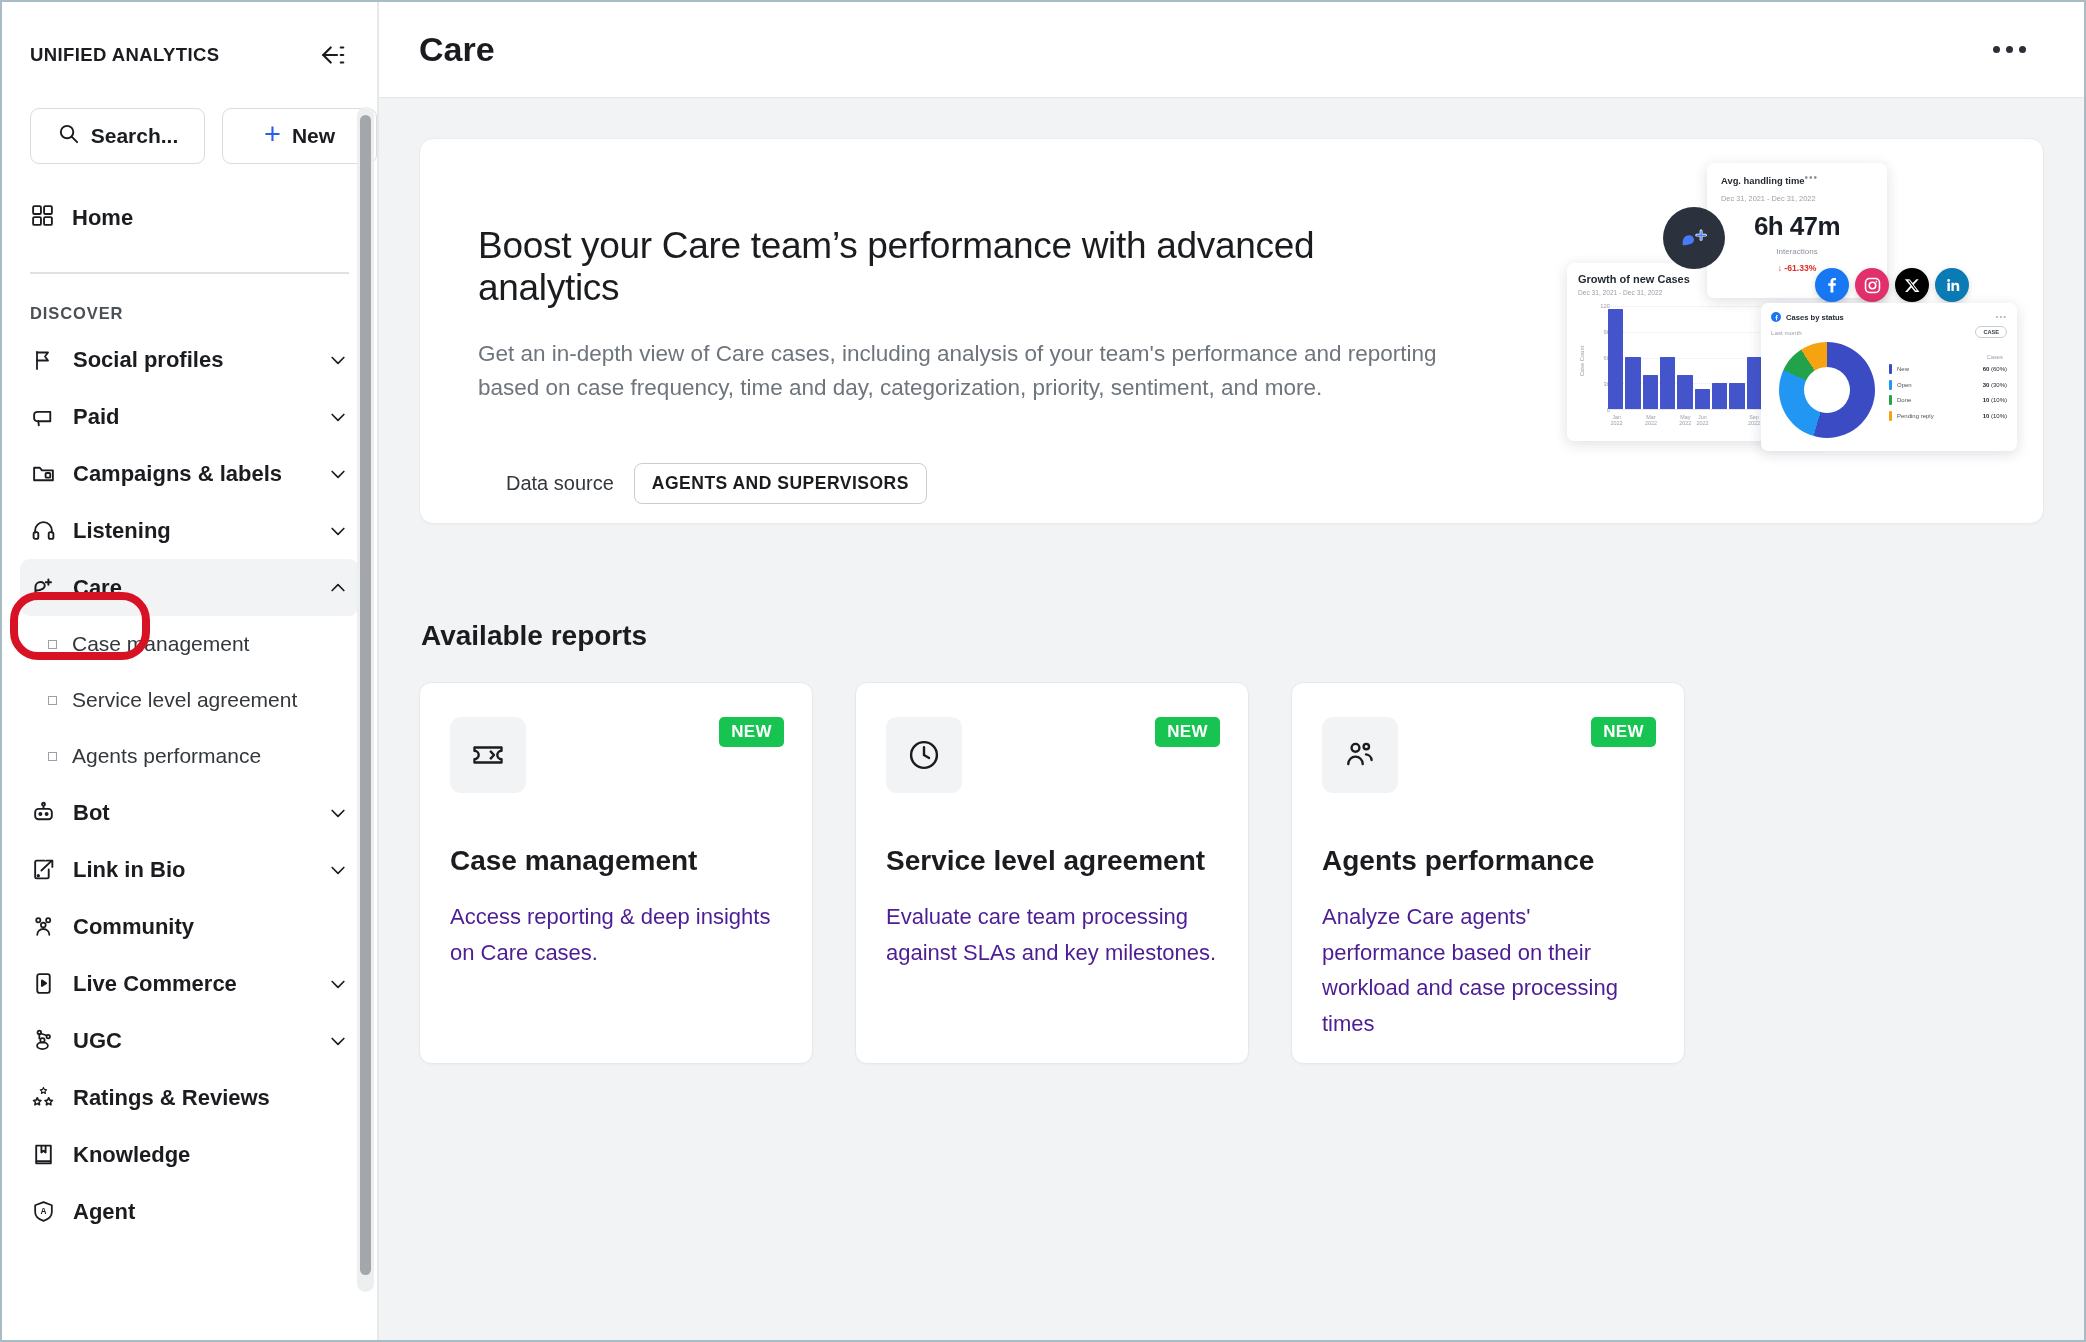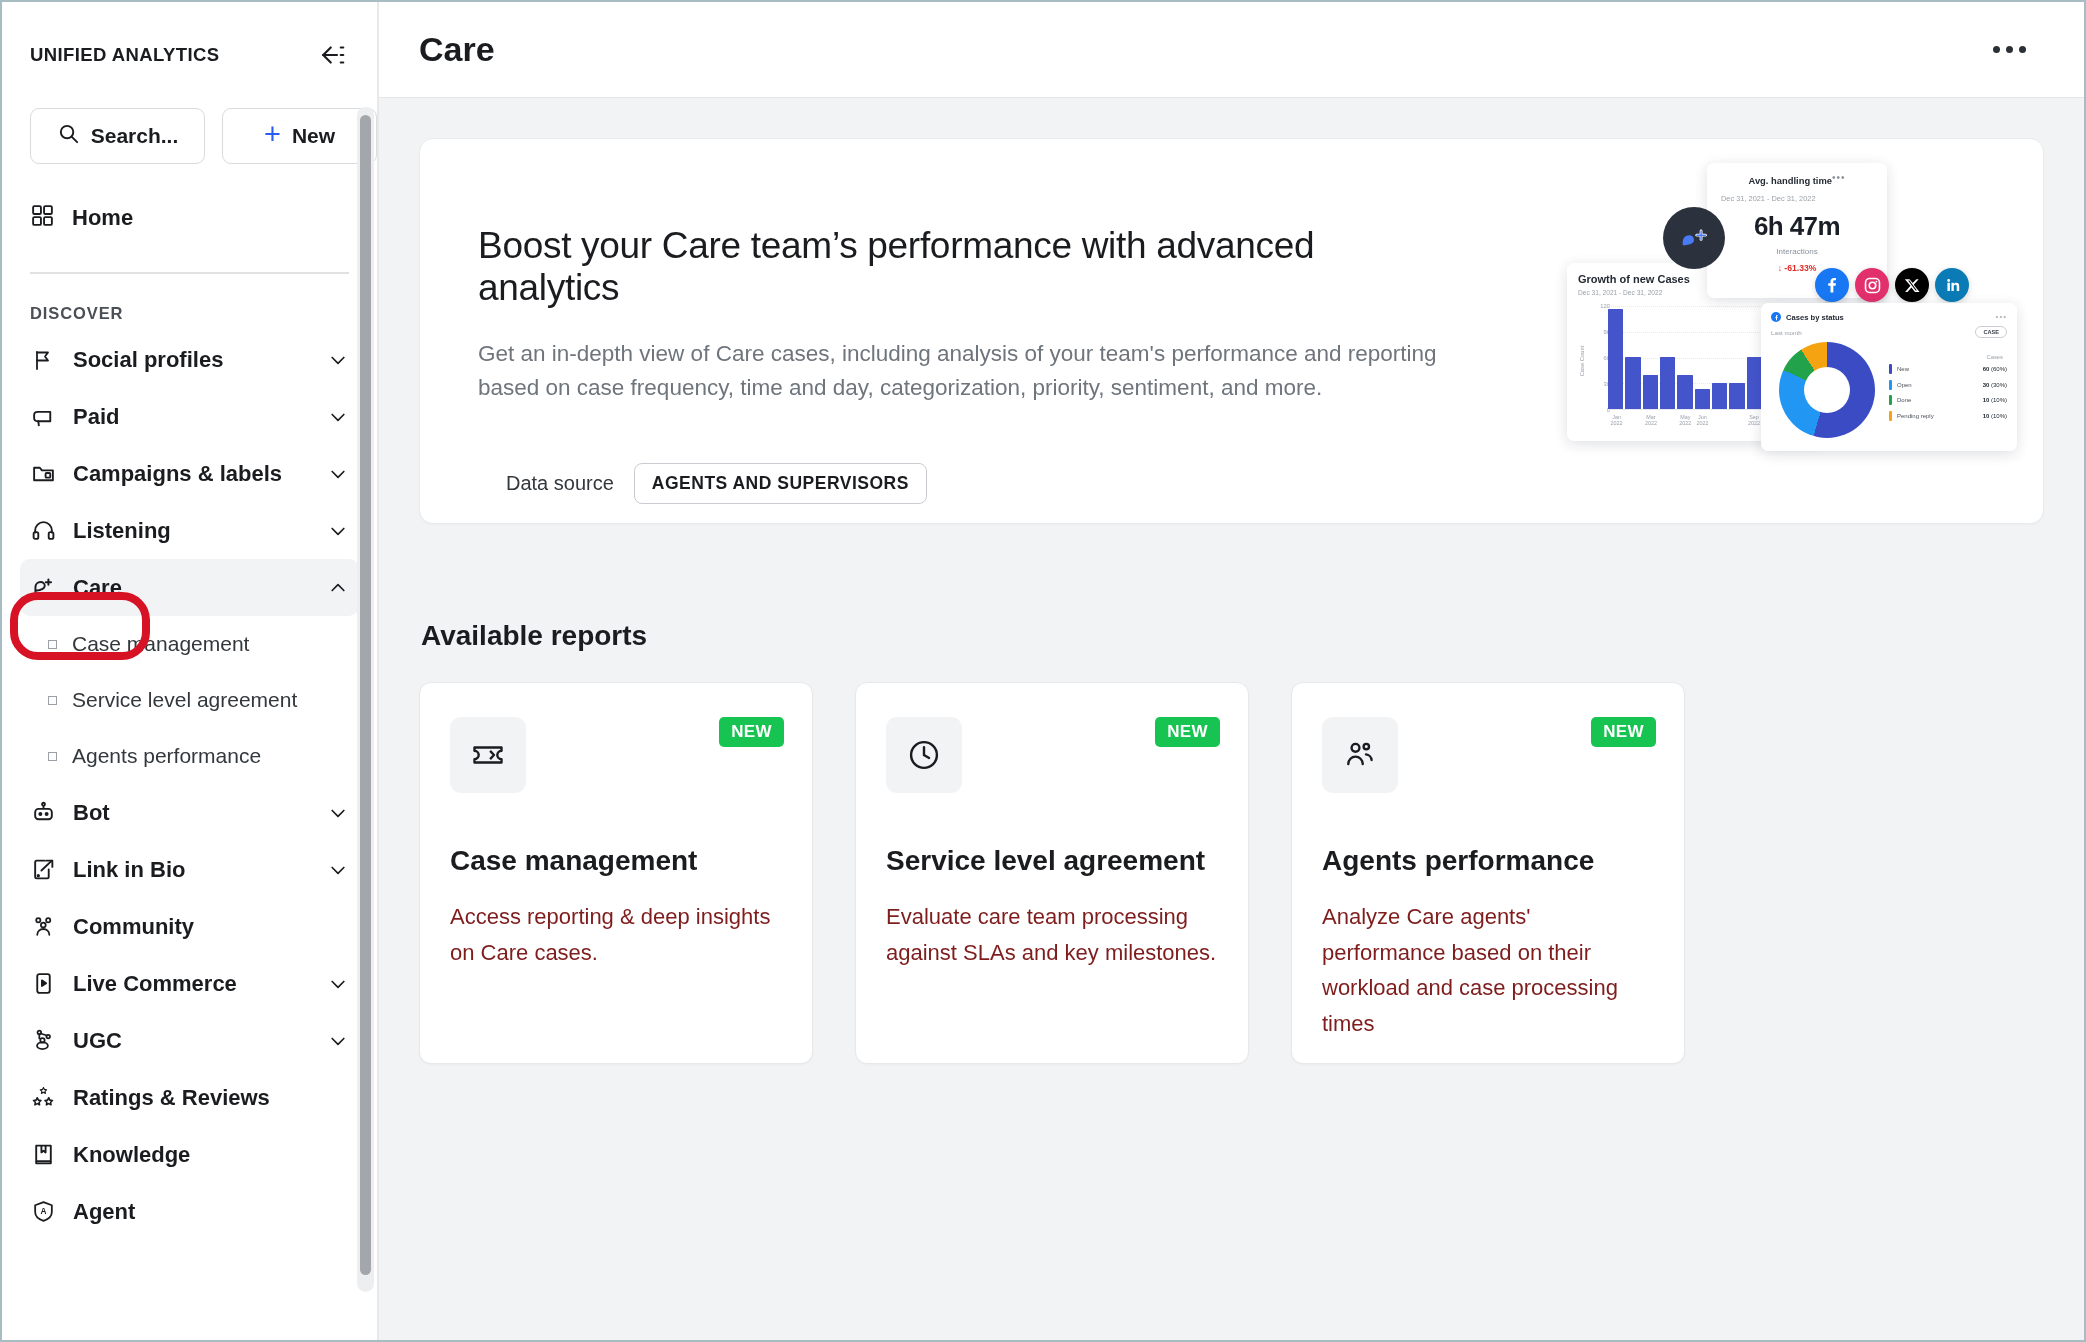--- a/index.html
+++ b/index.html
@@ -154,21 +154,21 @@
     position: absolute; left: -6px; top: 52px; font-size: 5.8px; color: #9aa1aa;
     transform: rotate(-90deg) translateX(-50%); transform-origin: left center; white-space: nowrap;
   }
   .plot { position: relative; height: 104px; border-bottom: .8px solid #e4e7eb; display: flex; align-items: flex-end; gap: 2.2px; }
   .gl { position: absolute; left: 0; right: 0; border-top: .7px dotted #e6e9ee; }
   .bar { flex: 1; background: #4455cc; border-radius: .5px; position: relative; z-index: 2; }
   .xaxis { display: flex; margin-top: 4px; font-size: 5.4px; color: #9aa1aa; }
   .xaxis span { flex: 1; text-align: center; }
 
   .card-aht { left: 140px; top: 0px; width: 180px; height: 135px; padding: 12px 14px; }
-  .aht-head { display: flex; align-items: flex-start; justify-content: center; }
+  .aht-head { display: flex; align-items: flex-start; justify-content: flex-start; }
   .aht-title { font-size: 9.4px; font-weight: bold; color: #242a33; }
   .aht-dots { color: #8a929c; font-size: 10px; letter-spacing: 1px; line-height: .6; }
   .aht-sub { font-size: 7.4px; color: #9aa1aa; margin-top: 8px; }
   .aht-val { font-size: 26px; font-weight: bold; color: #1a1f27; margin-top: 8px; letter-spacing: -.6px; text-align:center; }
   .aht-cap { font-size: 8px; color: #8a929c; text-align: center; margin-top: 5px; }
   .aht-delta { font-size: 8.6px; font-weight: bold; color: #e02b27; text-align: center; margin-top: 7px; }
 
   .avatar-bubble {
     position: absolute; left: 96px; top: 44px; width: 62px; height: 62px;
     border-radius: 50%; background: #2b313d; display: flex; align-items: center; justify-content: center;
@@ -215,21 +215,21 @@
   .rc-ico {
     width: 76px; height: 76px; border-radius: 11px; background: #f2f3f5;
     display: flex; align-items: center; justify-content: center; color: #1a1c1f;
   }
   .badge-new {
     position: absolute; right: 28px; top: 34px;
     background: #17c451; color: #fff; font-size: 17px; font-weight: bold;
     letter-spacing: .4px; padding: 5px 12px; border-radius: 5px;
   }
   .rc-title { font-size: 28px; font-weight: bold; color: #1a1c1f; margin-top: 52px; }
-  .rc-desc { font-size: 22px; line-height: 1.62; color: #7f1d1d; margin-top: 22px; }
+  .rc-desc { font-size: 22px; line-height: 1.62; color: #4c1d95; margin-top: 22px; }
 </style>
 </head>
 <body>
 
 <div class="app">
 
   <aside class="sidebar">
 
     <div class="sb-head">
       <div class="sb-title">UNIFIED ANALYTICS</div>

